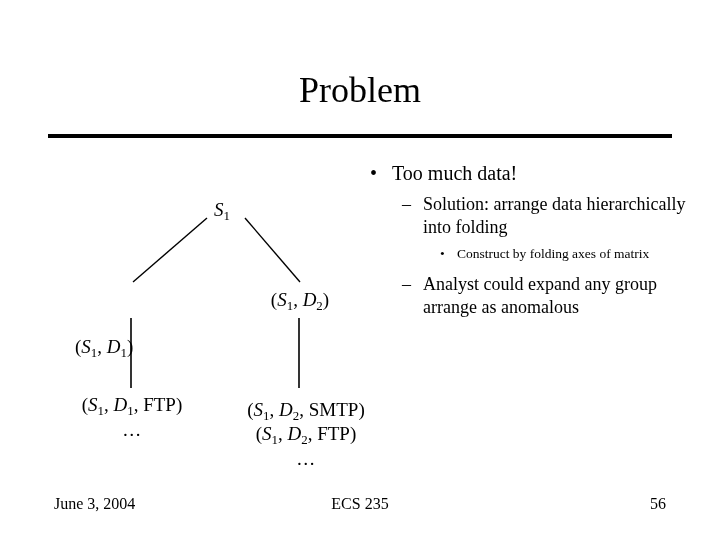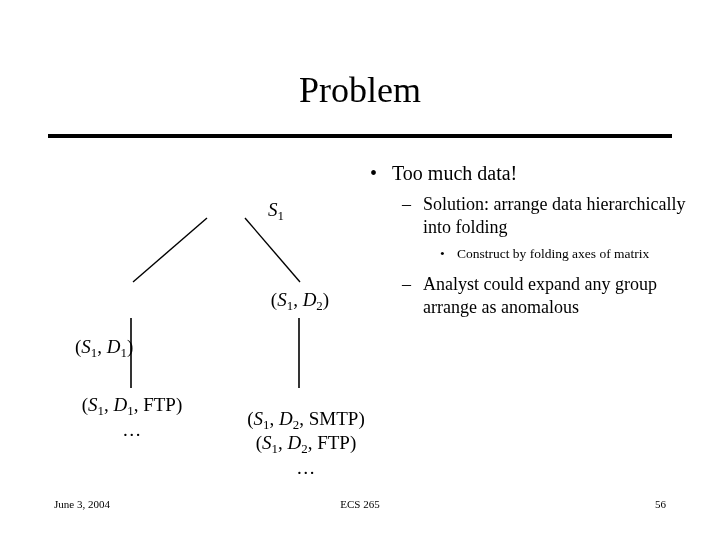--- a/index.html
+++ b/index.html
@@ -67,21 +67,21 @@
   .node sub {
     font-style: normal;
     font-size: 0.68em;
     vertical-align: -0.28em;
     line-height: 0;
   }
   .node-root {
     left: 160px;
     top: 58px;
     width: 124px;
-    text-align: right;
+    text-align: center;
   }
   .node-l1 {
     left: 75px;
     top: 148px;
     width: 120px;
     text-align: left;
     margin-top: 47px;
   }
   .node-r1 {
     left: 240px;
@@ -97,21 +97,21 @@
     white-space: nowrap;
   }
   .leafbox .var { font-style: italic; }
   .leafbox sub {
     font-style: normal;
     font-size: 0.68em;
     vertical-align: -0.28em;
     line-height: 0;
   }
   .leaf-left  { left: 42px;  top: 253px; width: 180px; }
-  .leaf-right { left: 216px; top: 267px; width: 180px; }
+  .leaf-right { left: 216px; top: 258px; width: 180px; }
   .ellipsis {
     font-size: 19px;
     line-height: 26px;
     letter-spacing: 0.5px;
   }
 
   
   .bullets {
     position: absolute;
     left: 360px;
@@ -155,21 +155,21 @@
 
   .gap-before { margin-top: 9px; }
 
   
   .footer {
     position: absolute;
     left: 48px;
     top: 494px;
     width: 624px;
     height: 20px;
-    font-size: 11px;
+    font-size: 16px;
     line-height: 20px;
   }
   .footer-left {
     position: absolute;
     left: 6px;
     top: 0;
   }
   .footer-center {
     position: absolute;
     left: 0;
@@ -249,17 +249,17 @@
     </div>
 
     <div class="b-row lvl2 gap-before">
       <span class="b-mark">–</span>
       <span class="b-text">Analyst could expand any group arrange as anomalous</span>
     </div>
   </div>
 
   <div class="footer">
     <span class="footer-left">June 3, 2004</span>
-    <span class="footer-center">ECS 265</span>
+    <span class="footer-center">ECS 235</span>
     <span class="footer-right">56</span>
   </div>
 
 </div>
 
 </body></html>

